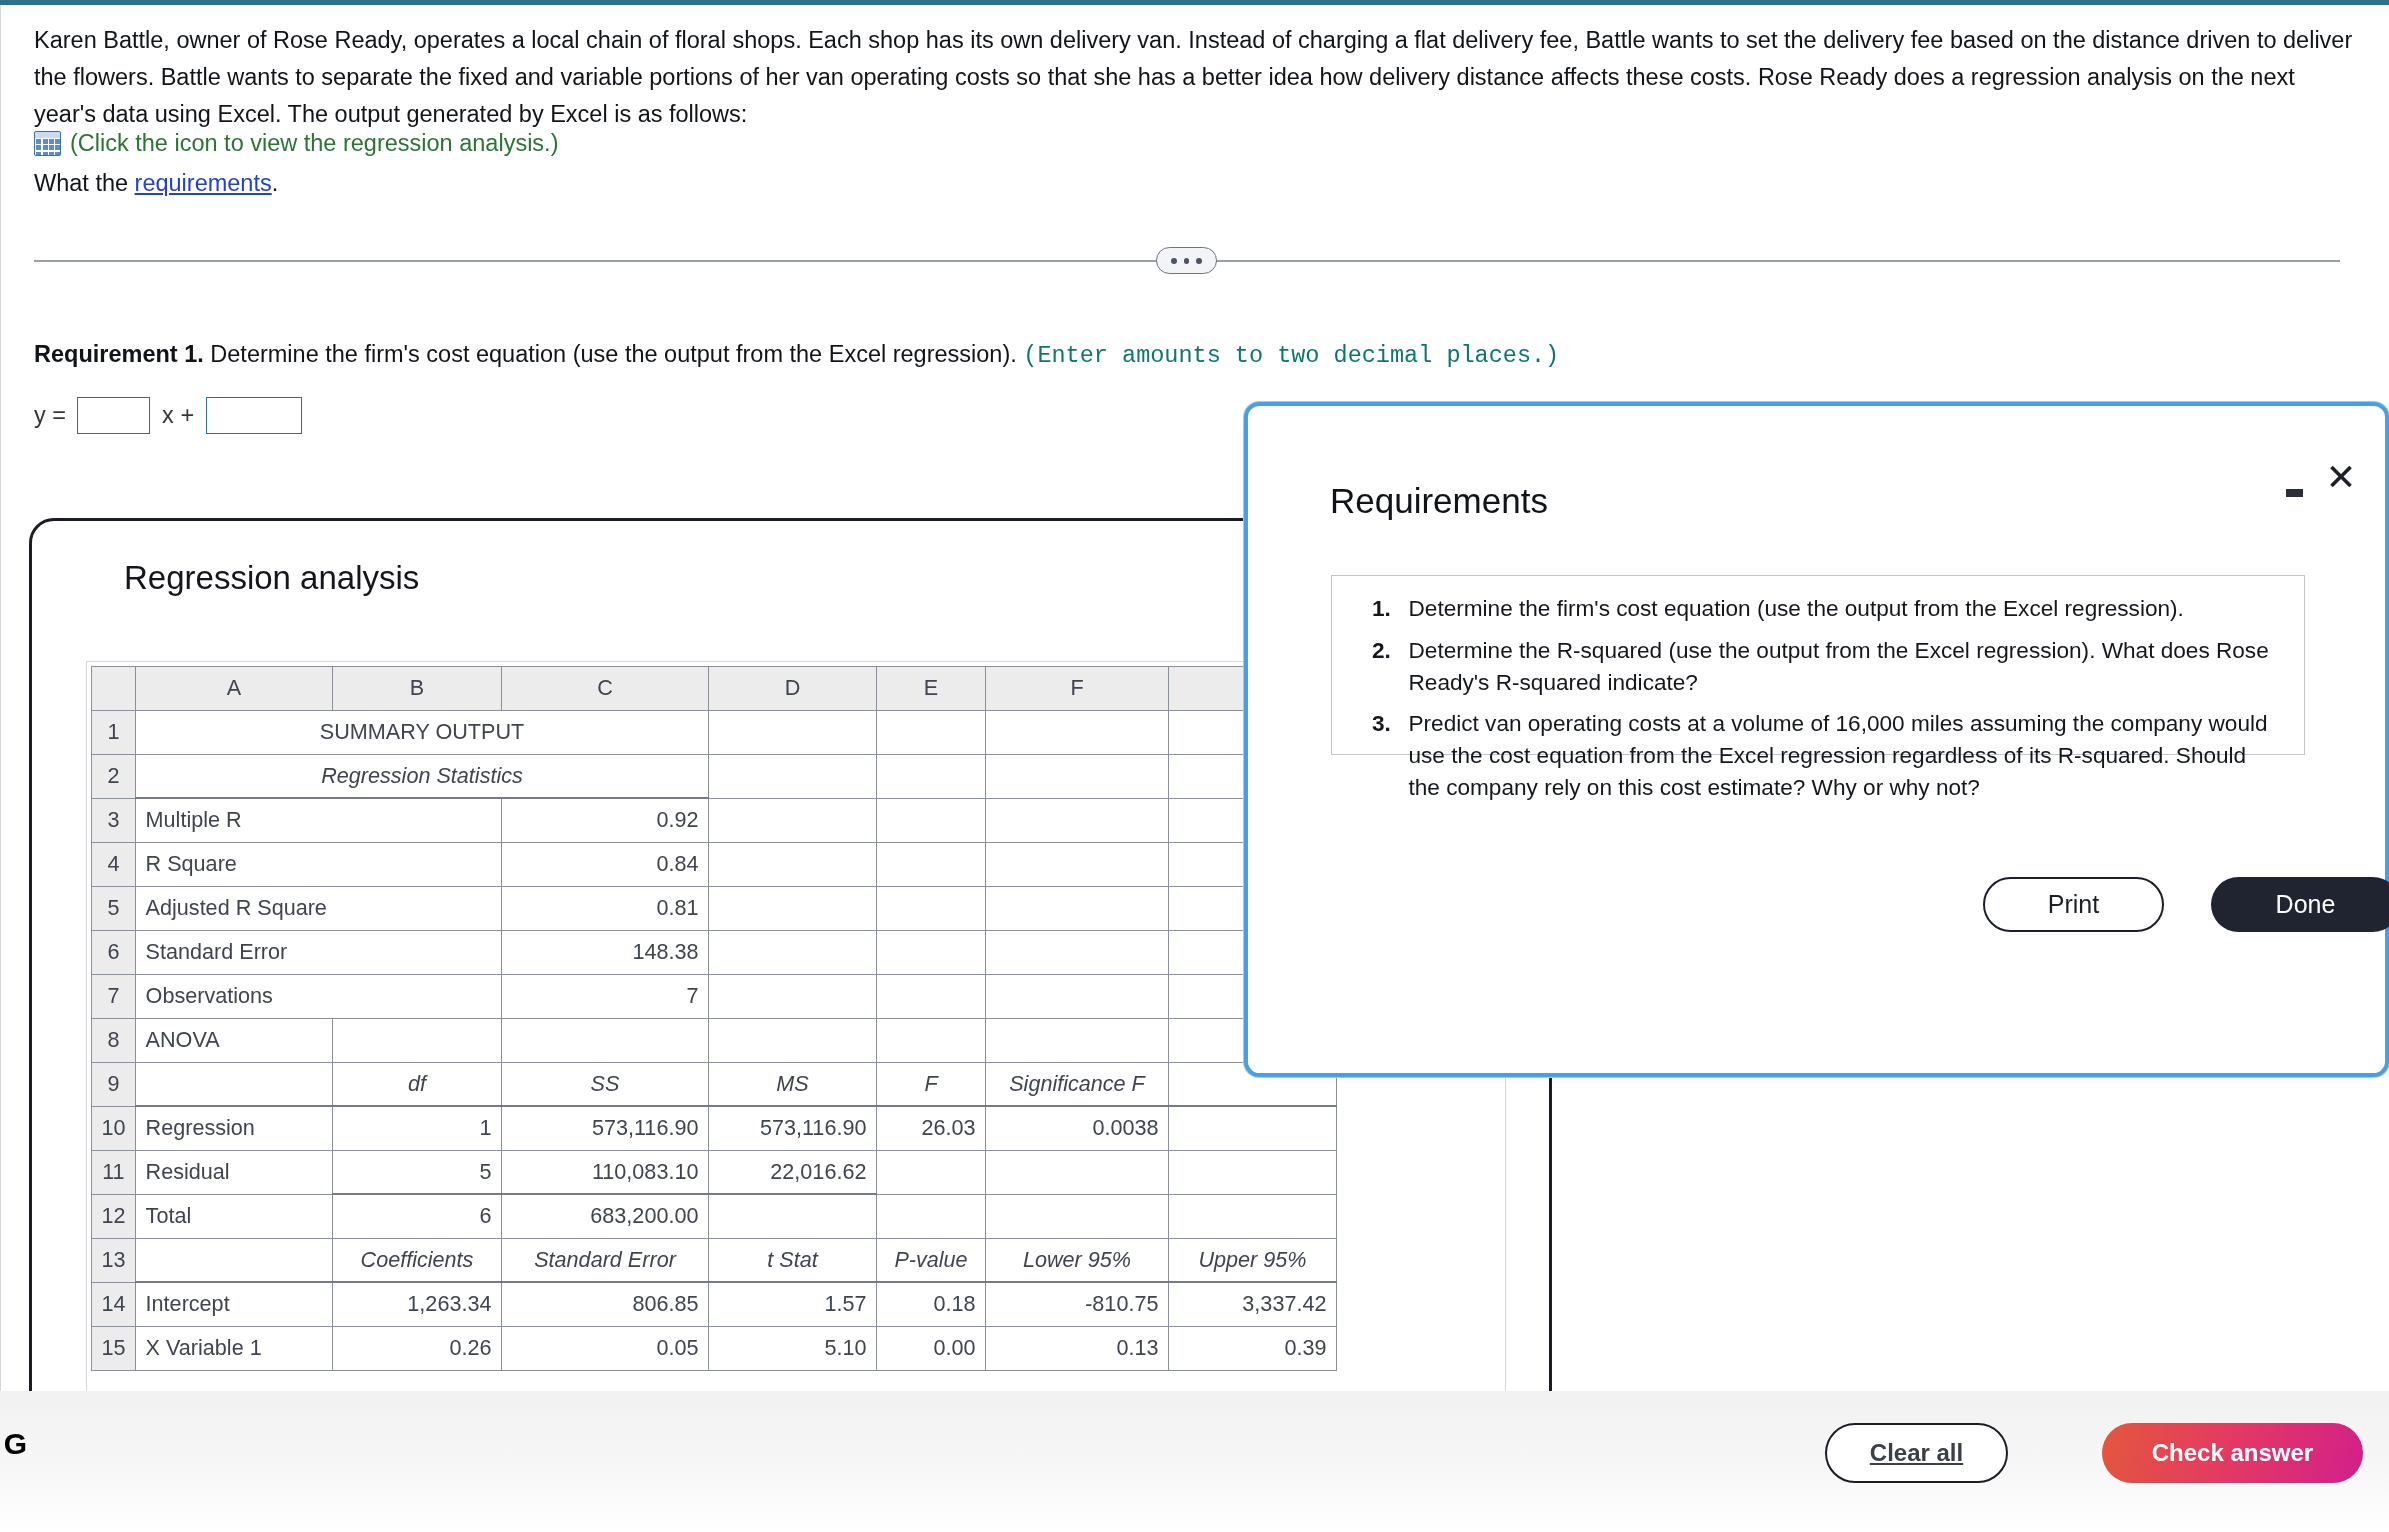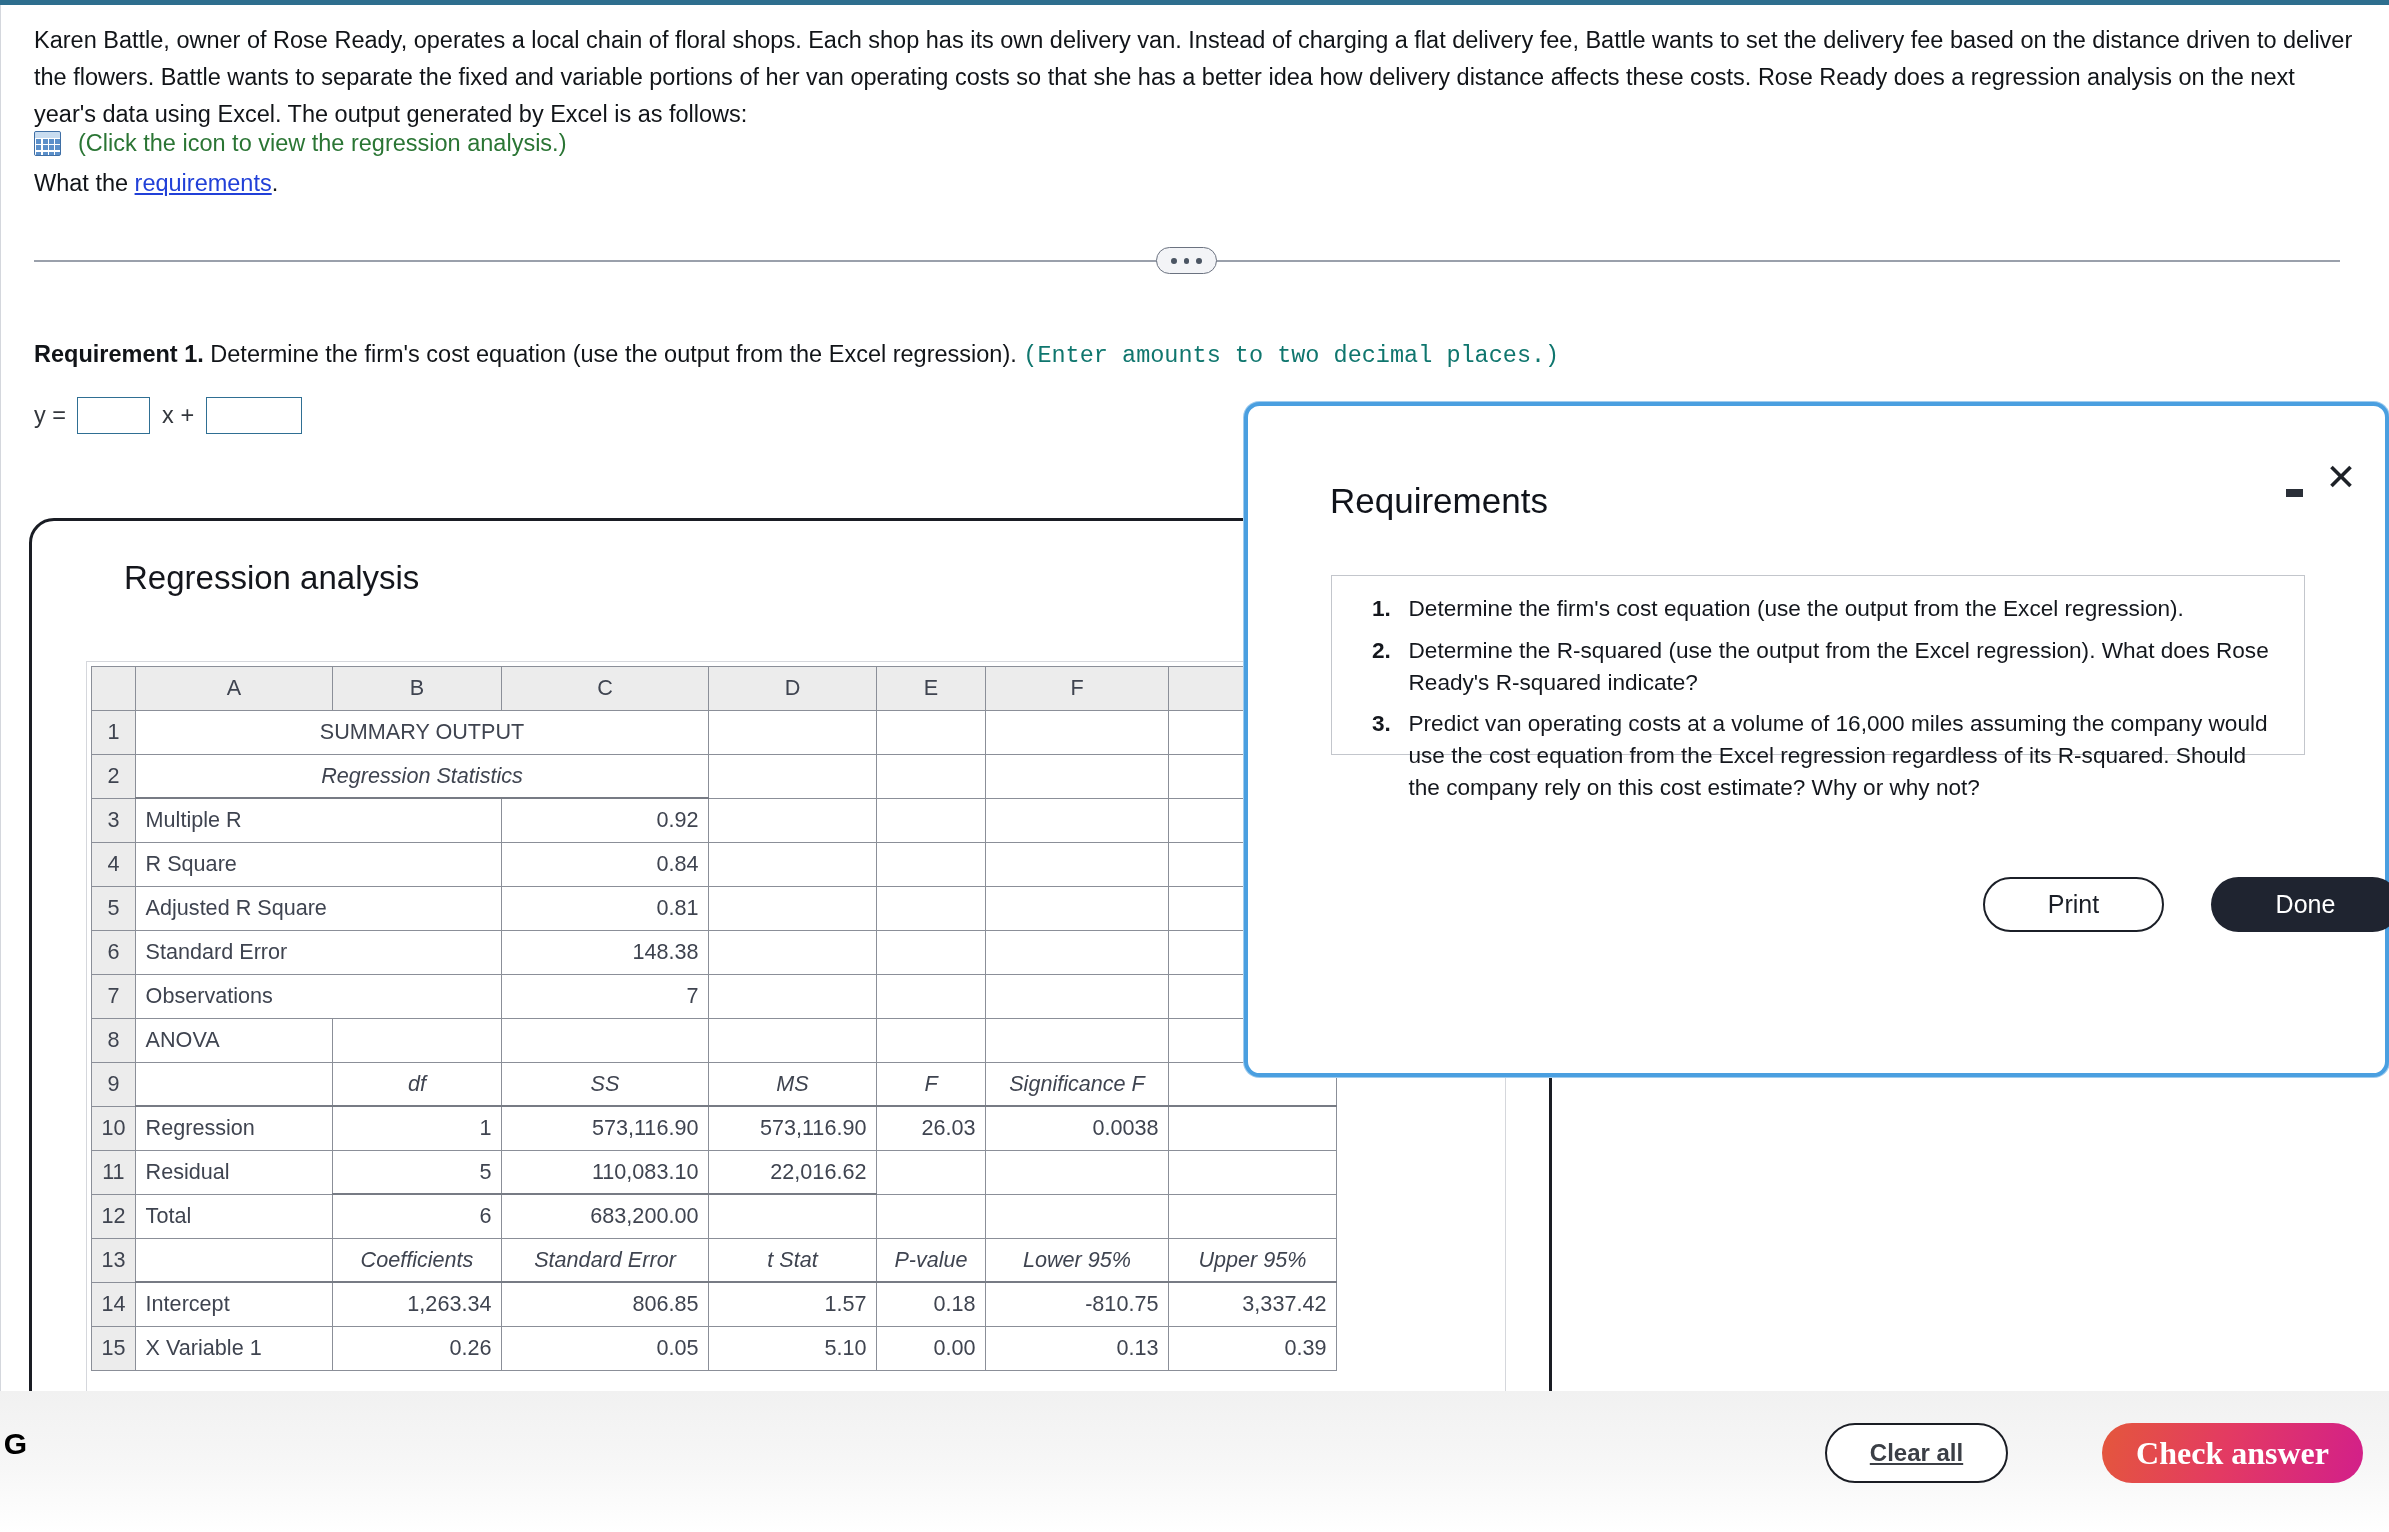--- a/index.html
+++ b/index.html
@@ -34,21 +34,21 @@
     position: absolute;
     left: 33px; top: 17.3px;
     width: 2325px;
     font-size: 23.5px;
     line-height: 37px;
     color: #111418;
   }
 
   .icon-line {
     position: absolute; left: 33px; top: 125px;
-    display: flex; align-items: center; gap: 17px;
+    display: flex; align-items: center; gap: 9px;
   }
   .grid-icon {
     width: 27px; height: 25px;
     background: #5b8fc9;
     border: 1px solid #3f6fa5;
     border-radius: 1.9px;
     position: relative; overflow: hidden;
     display: block;
   }
   .grid-icon::before {
@@ -194,22 +194,22 @@
     font-family: "Liberation Sans", sans-serif;
     cursor: pointer;
     text-decoration: underline;
   }
   .btn-check {
     position: absolute; left: 2102px; top: 1423px;
     width: 261px; height: 60px;
     border: none; border-radius: 30px;
     background: linear-gradient(105deg, #e4573c 0%, #e33a63 48%, #d21f8a 100%);
     color: #ffffff;
-    font-size: 32px; font-weight: bold;
-    font-family: Liberation Serif, serif;
+    font-size: 24px; font-weight: bold;
+    font-family: Liberation Sans, sans-serif;
     cursor: pointer;
   }
 
   
   .req-modal {
     position: absolute;
     left: 1244px; top: 402px;
     width: 1145px; height: 281px;
   }
   .req-modal-inner {

